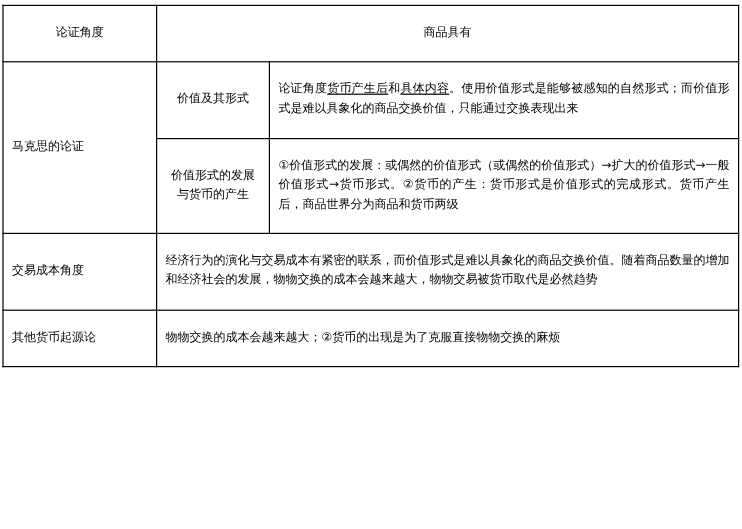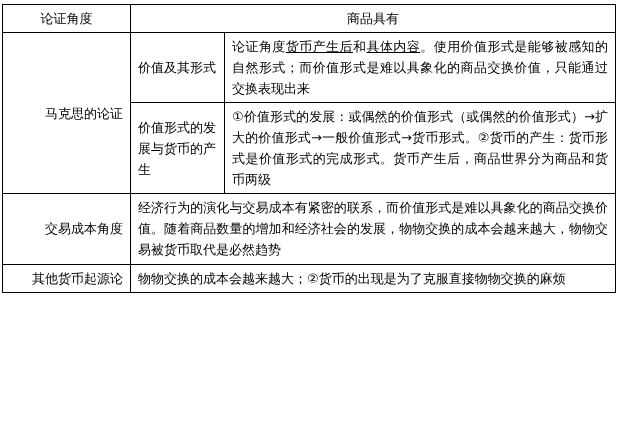--- a/index.html
+++ b/index.html
@@ -22,30 +22,31 @@
   }
   table.doc-table {
     border-collapse: collapse;
     width: 614px;
     margin: 2px auto 0 auto;
     table-layout: fixed;
   }
   table.doc-table td {
     border: 1px solid #000000;
     vertical-align: middle;
-    font-size: 13px;
+    font-size: 10px;
     line-height: 1.62;
-    padding: 3px 7px;
+    padding: 15px 7px;
   }
   td.col-angle {
     width: 128px;
-    text-align: right;
+    text-align: left;
   }
   td.col-sub {
     width: 94px;
+    text-align: center;
     margin-left: 14px;
   }
   td.col-content {
     text-align: left;
   }
   td.header-cell {
     text-align: center;
     padding: 6px 4px;
   }
   .u {

